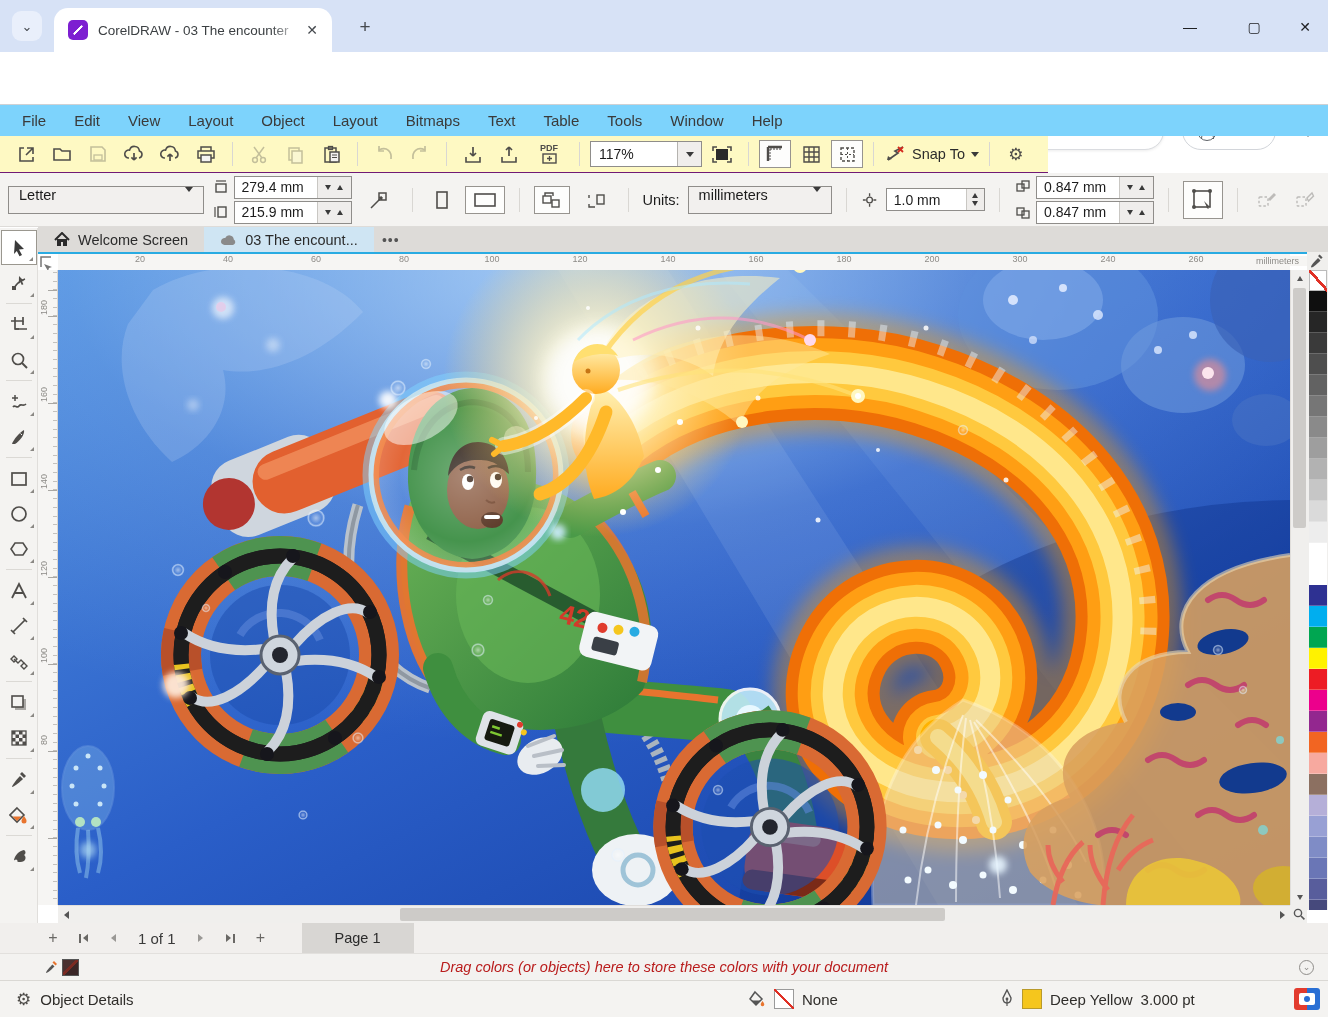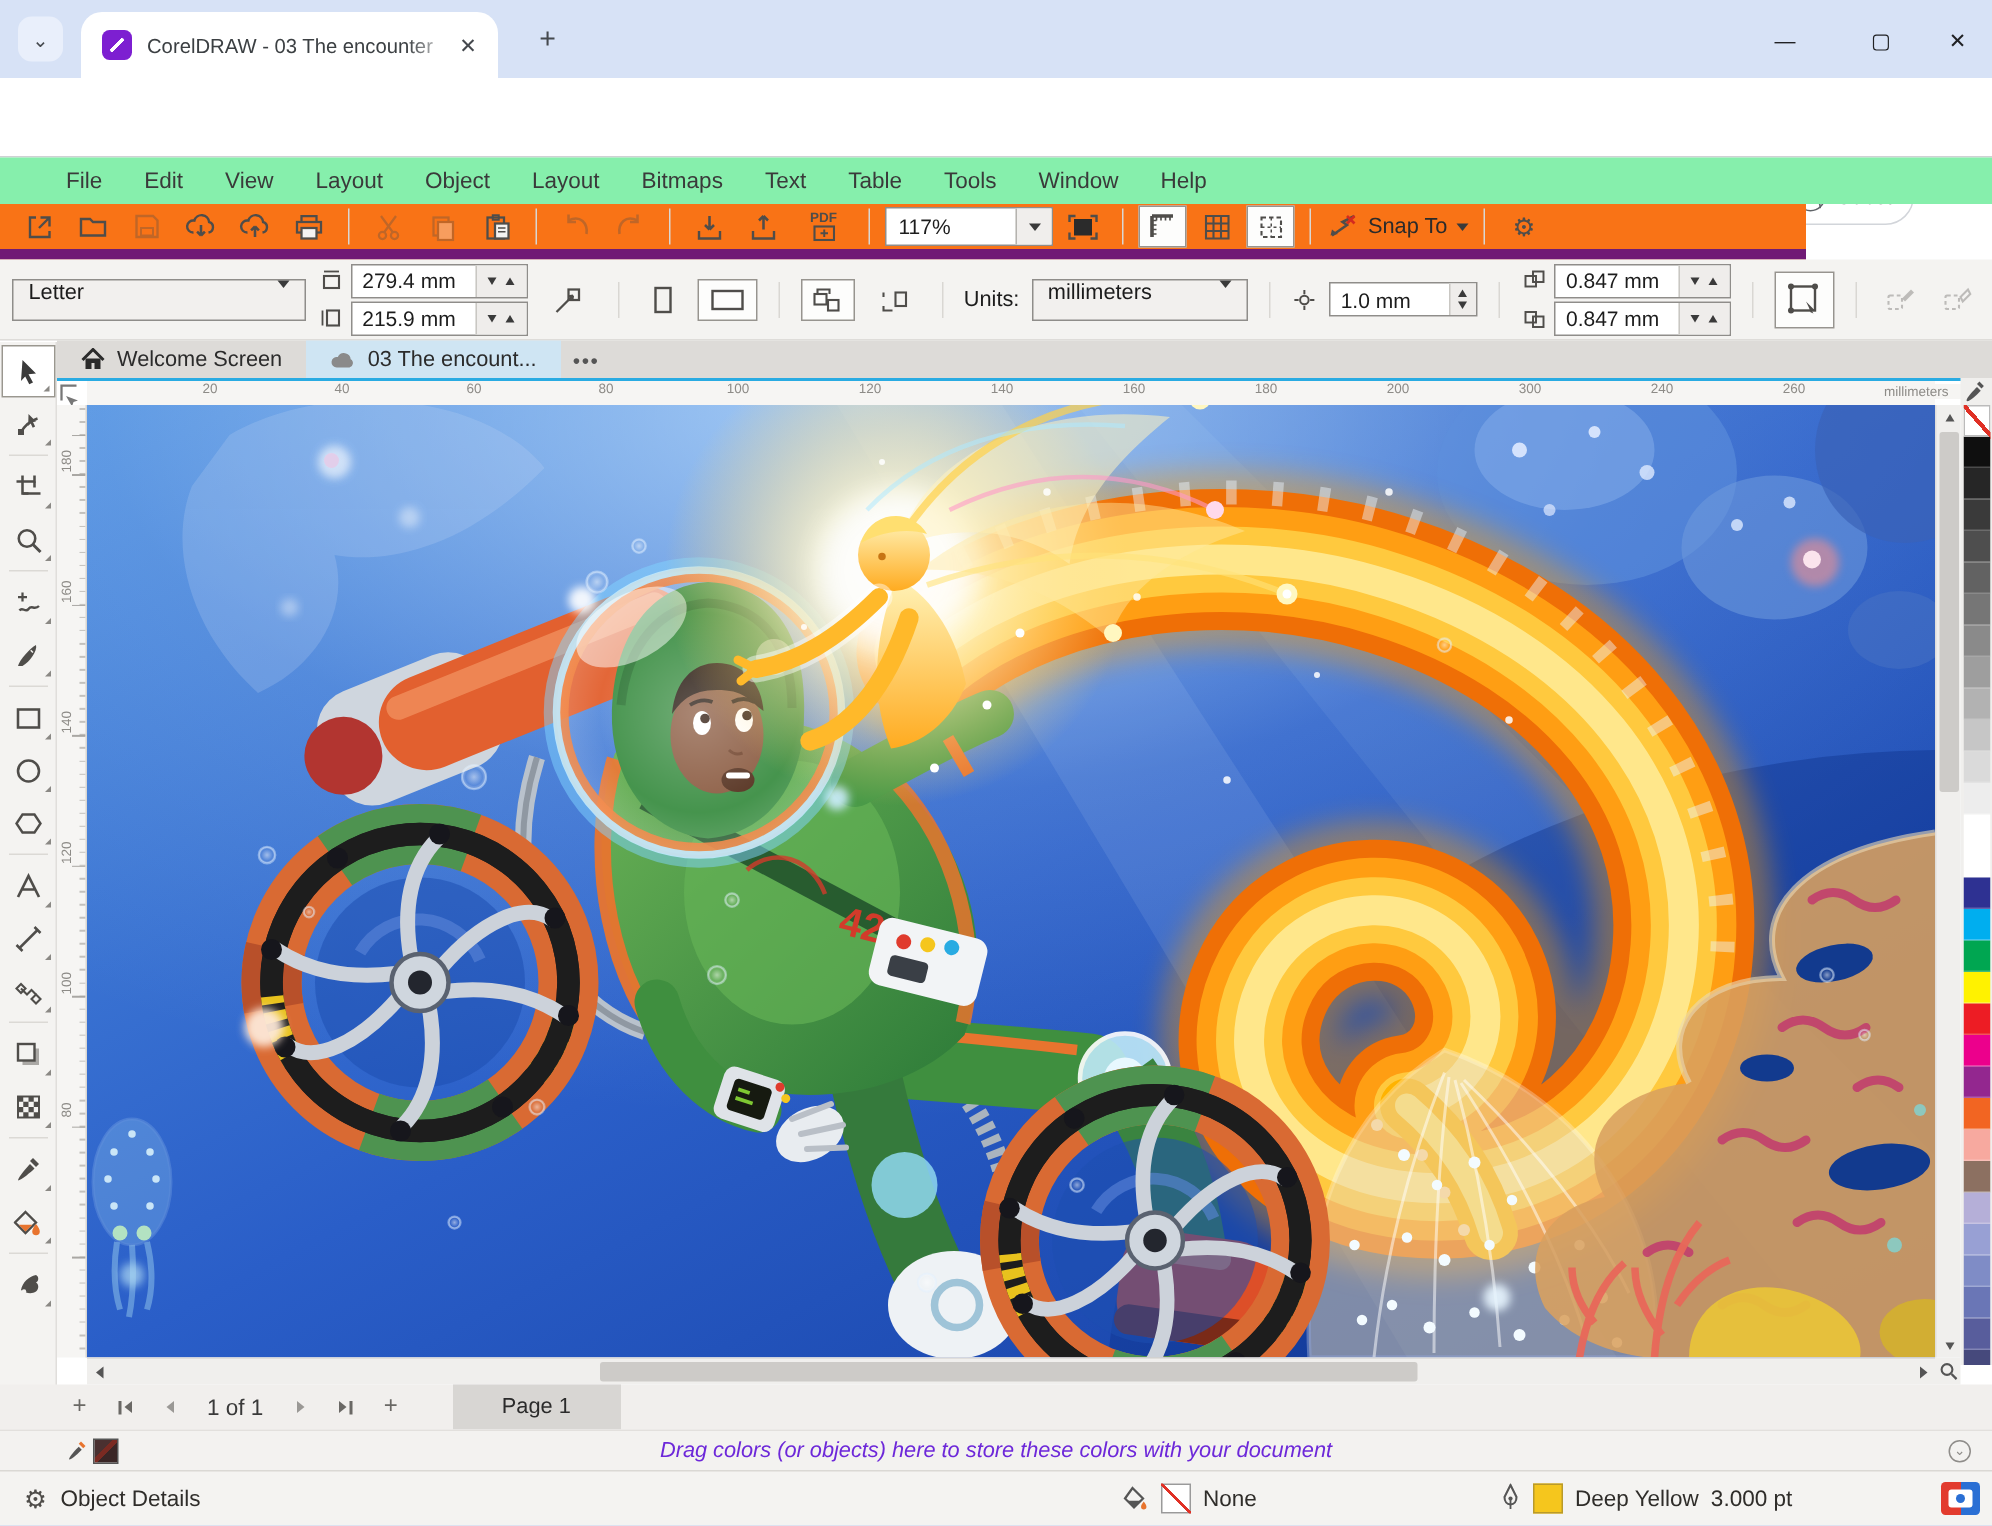--- a/index.html
+++ b/index.html
@@ -33,24 +33,24 @@
   .guest{position:absolute;left:1182px;top:60px;width:94px;height:38px;border:1px solid #d2d5da;border-radius:19px;
     display:flex;align-items:center;justify-content:center;gap:7px;font-size:14px;color:#3c4043;background:#fff}
   .guest .gico{width:20px;height:20px;border-radius:50%;border:1.5px solid #5f6368;position:relative}
   .guest .gico::before{content:"";position:absolute;left:5.5px;top:3px;width:6px;height:6px;border-radius:50%;border:1.5px solid #5f6368}
   .guest .gico::after{content:"";position:absolute;left:3px;top:10px;width:11px;height:6px;border-radius:6px 6px 0 0;border:1.5px solid #5f6368;border-bottom:none}
   .kebab{position:absolute;left:1298px;top:62px;width:20px;height:30px;color:#5f6368;font-size:16px;
     display:flex;align-items:center;justify-content:center;letter-spacing:0}
   .chromeline{position:absolute;left:0;top:104px;width:1328px;height:1px;background:#cfd1d4}
 
   
-  .menubar{position:absolute;left:0;top:105px;width:1328px;height:31px;background:#86efac;
-    display:flex;align-items:center;padding-left:30px;gap:0}
+  .menubar{position:absolute;left:0;top:105px;width:1328px;height:31px;background:#7dd3fc;
+    display:flex;align-items:center;padding-left:8px;gap:0}
   .menu{font-size:15px;color:#3a3a3a;padding:0 14px;height:100%;display:flex;align-items:center}
-  .stdbar{position:absolute;left:0;top:136px;width:1204px;height:37px;background:#f97316;border-bottom:7px solid #701a75;
+  .stdbar{position:absolute;left:0;top:136px;width:1048px;height:37px;background:#fef9c3;border-bottom:1px solid #701a75;
     display:flex;align-items:center;padding:0 10px;gap:4px}
   .tbi{width:32px;height:28px;display:flex;align-items:center;justify-content:center;color:#4f4d4a;flex:0 0 auto}
   .tbi.dis{opacity:.33}
   .tbi svg{display:block}
   .vsep{width:1px;height:24px;background:#d9d7d3;margin:0 6px;flex:0 0 auto}
   .zoomcombo{width:112px;height:26px;border:1px solid #8f8d8a;background:#fff;display:flex;align-items:center;flex:0 0 auto}
   .zoomcombo .zval{flex:1;font-size:14px;color:#1c1c1c;padding-left:8px}
   .zoomcombo .zbtn{width:24px;height:100%;border-left:1px solid #b5b3af;background:#f0eeec;display:flex;align-items:center;justify-content:center}
   .caret{width:0;height:0;border-left:4px solid transparent;border-right:4px solid transparent;border-top:5px solid #3a3a3a}
   .boxed{border:1px solid #97948f;background:#fdfdfc}
@@ -129,21 +129,21 @@
 
   
   .pagebar{position:absolute;left:0;top:923px;width:1328px;height:30px;background:#f1efed;display:flex;align-items:center}
   .pgi{width:30px;height:28px;display:flex;align-items:center;justify-content:center;color:#6a6865;font-size:16px}
   .pginfo{font-size:15px;color:#3a3a3a;padding:0 10px}
   .pagetab{margin-left:26px;width:112px;height:30px;background:#d8d6d3;display:flex;align-items:center;justify-content:center;
     font-size:14.5px;color:#2b2b2b}
   .navg{display:flex;align-items:center;gap:2px}
   .docpal{position:absolute;left:0;top:953px;width:1328px;height:27px;background:#f3f2f0;border-top:1px solid #e2e0dd;
     display:flex;align-items:center}
-  .docpal .hint{position:absolute;left:0;right:0;text-align:center;font-size:14.5px;color:#6d28d9;font-style:italic}
+  .docpal .hint{position:absolute;left:0;right:0;text-align:center;font-size:14.5px;color:#b91c1c;font-style:italic}
   .dpswatch{width:17px;height:17px;margin-left:62px;background:linear-gradient(135deg,#4a3030 0 40%,#7a2a22 40% 55%,#3a2626 55%);border:1px solid #555}
   .dpico{position:absolute;left:44px;width:16px;height:16px;color:#555}
   .dpopt{position:absolute;right:14px;width:15px;height:15px;border-radius:50%;border:1.5px solid #8f8d8a;color:#8f8d8a;
     display:flex;align-items:center;justify-content:center;font-size:9px}
   .statusbar{position:absolute;left:0;top:980px;width:1328px;height:37px;background:#f4f3f1;border-top:1px solid #dad8d4;
     display:flex;align-items:center;font-size:15px;color:#2f2d2a}
   .status-left{display:flex;align-items:center;gap:9px;padding-left:16px}
   .gear{font-size:17px;color:#4f4d4a}
   .fillsec{position:absolute;left:748px;display:flex;align-items:center;gap:8px}
   .noneswatch{width:20px;height:20px;background:#fff;border:1px solid #9a9a9a;position:relative}

